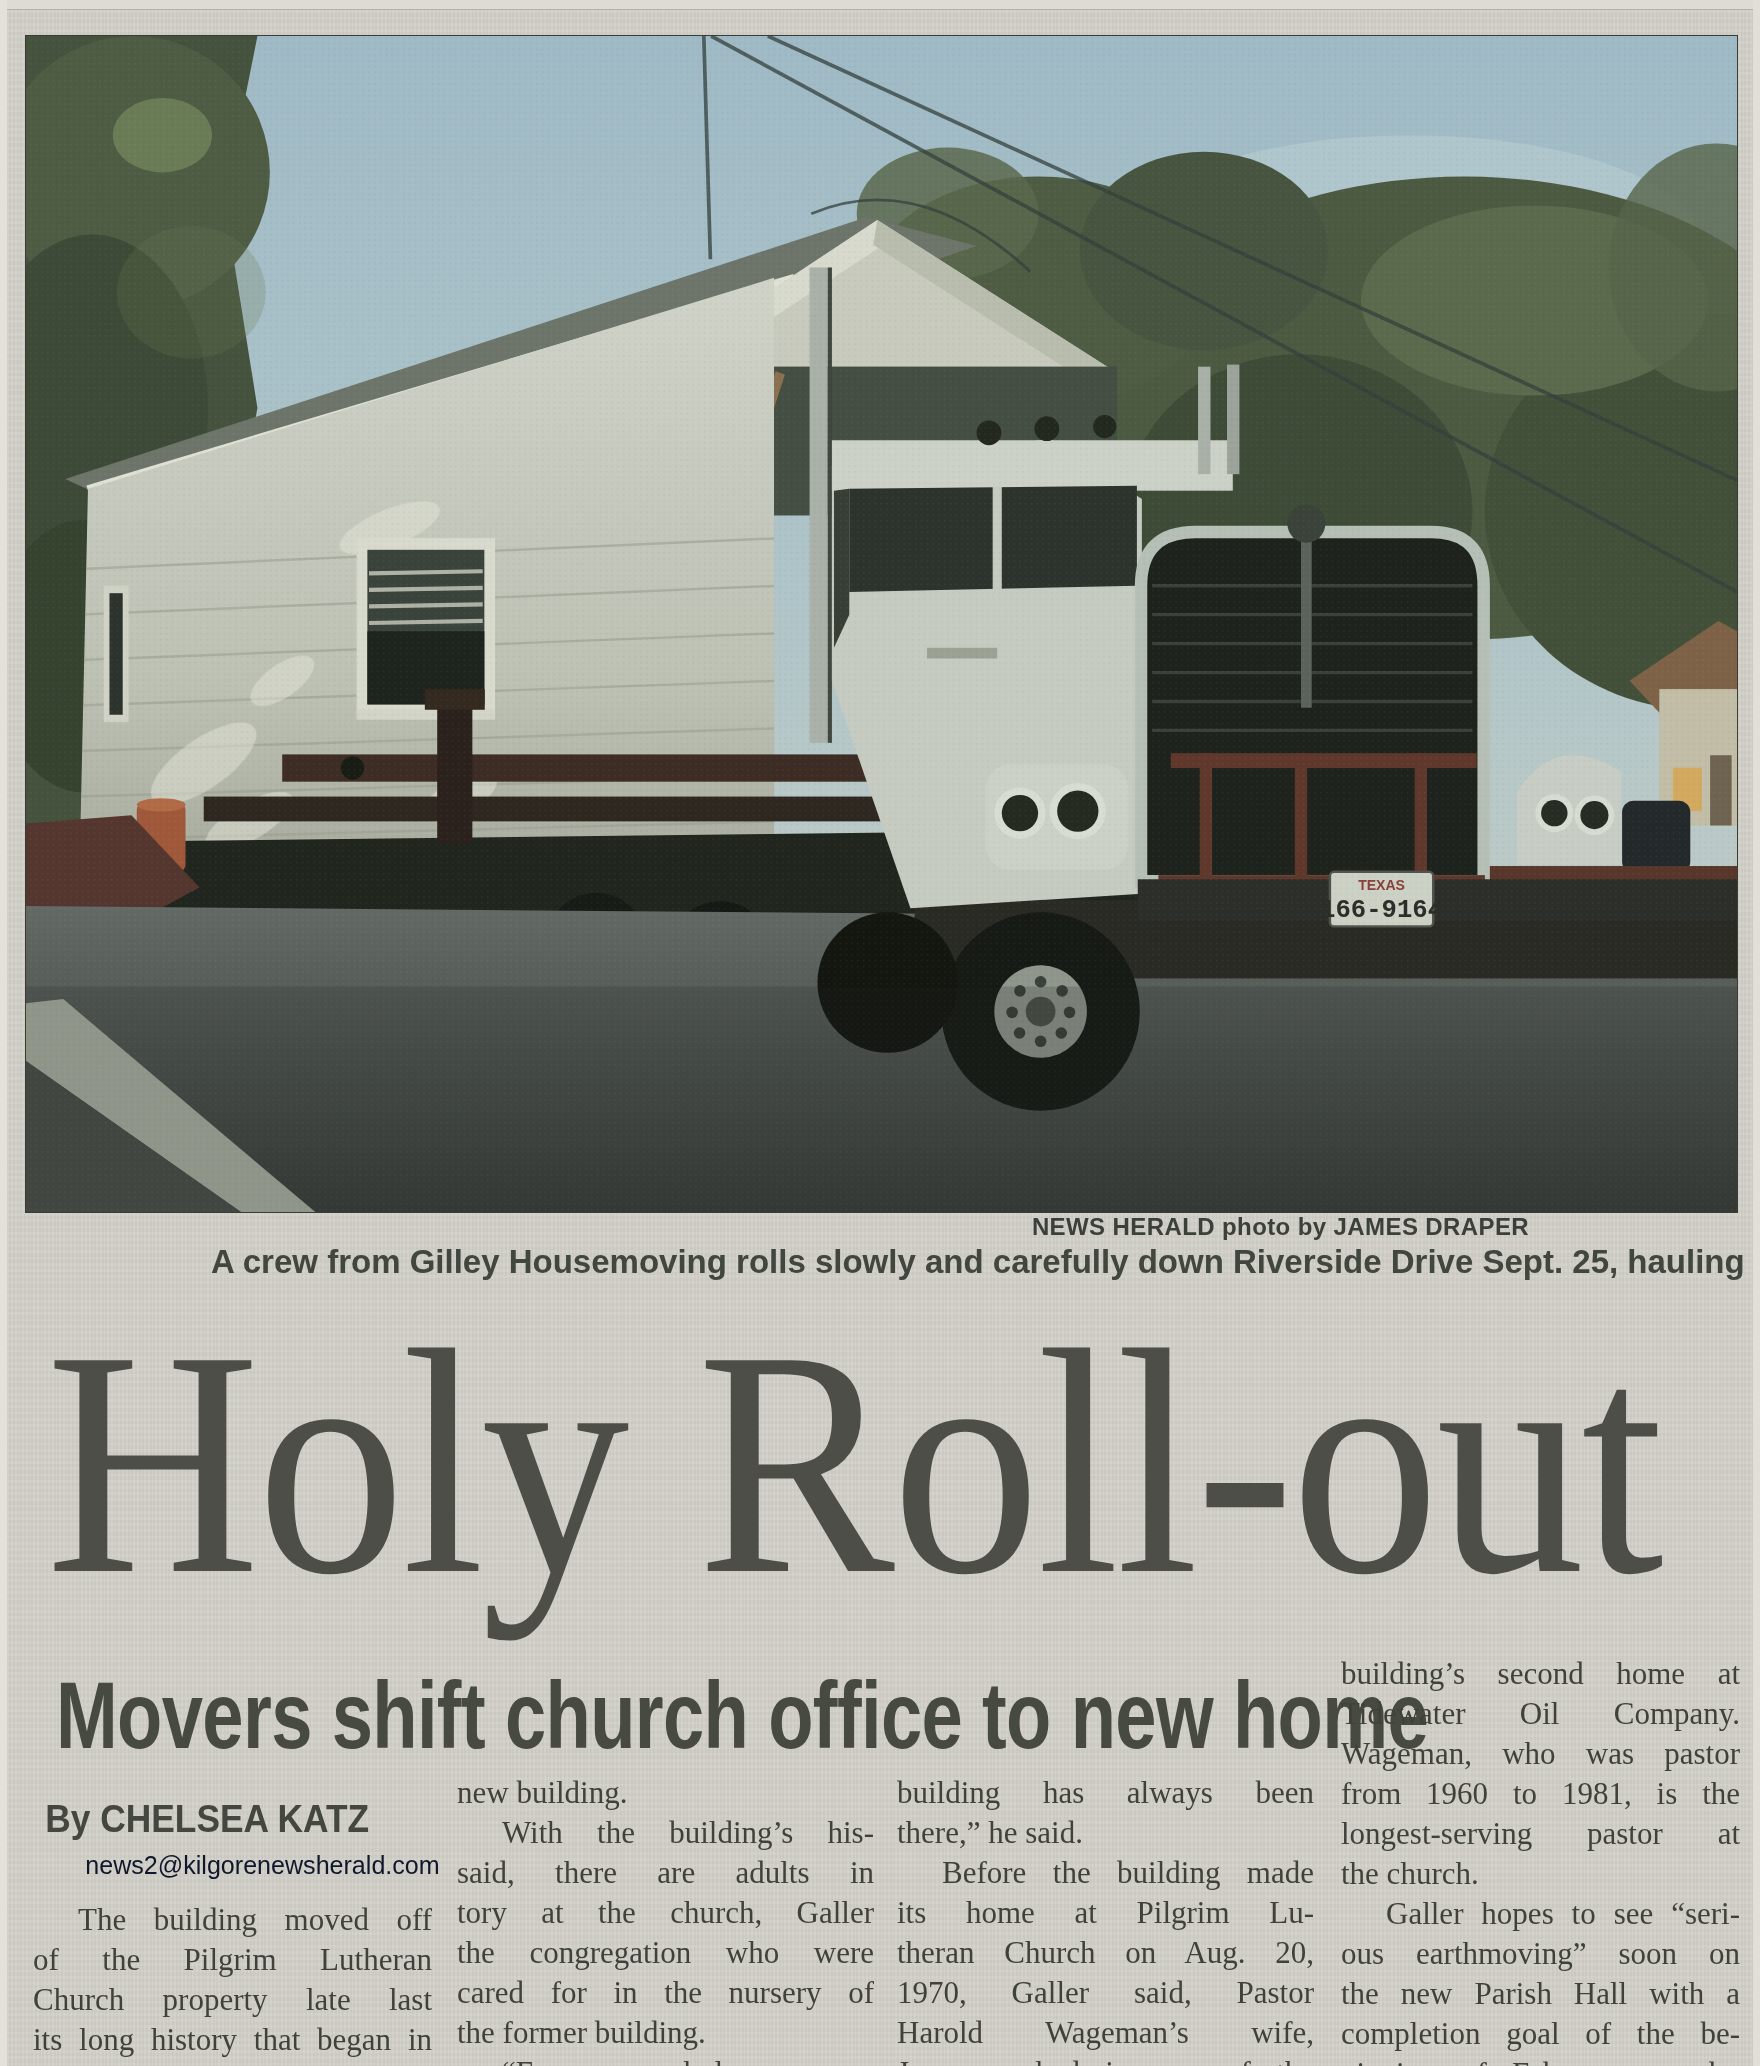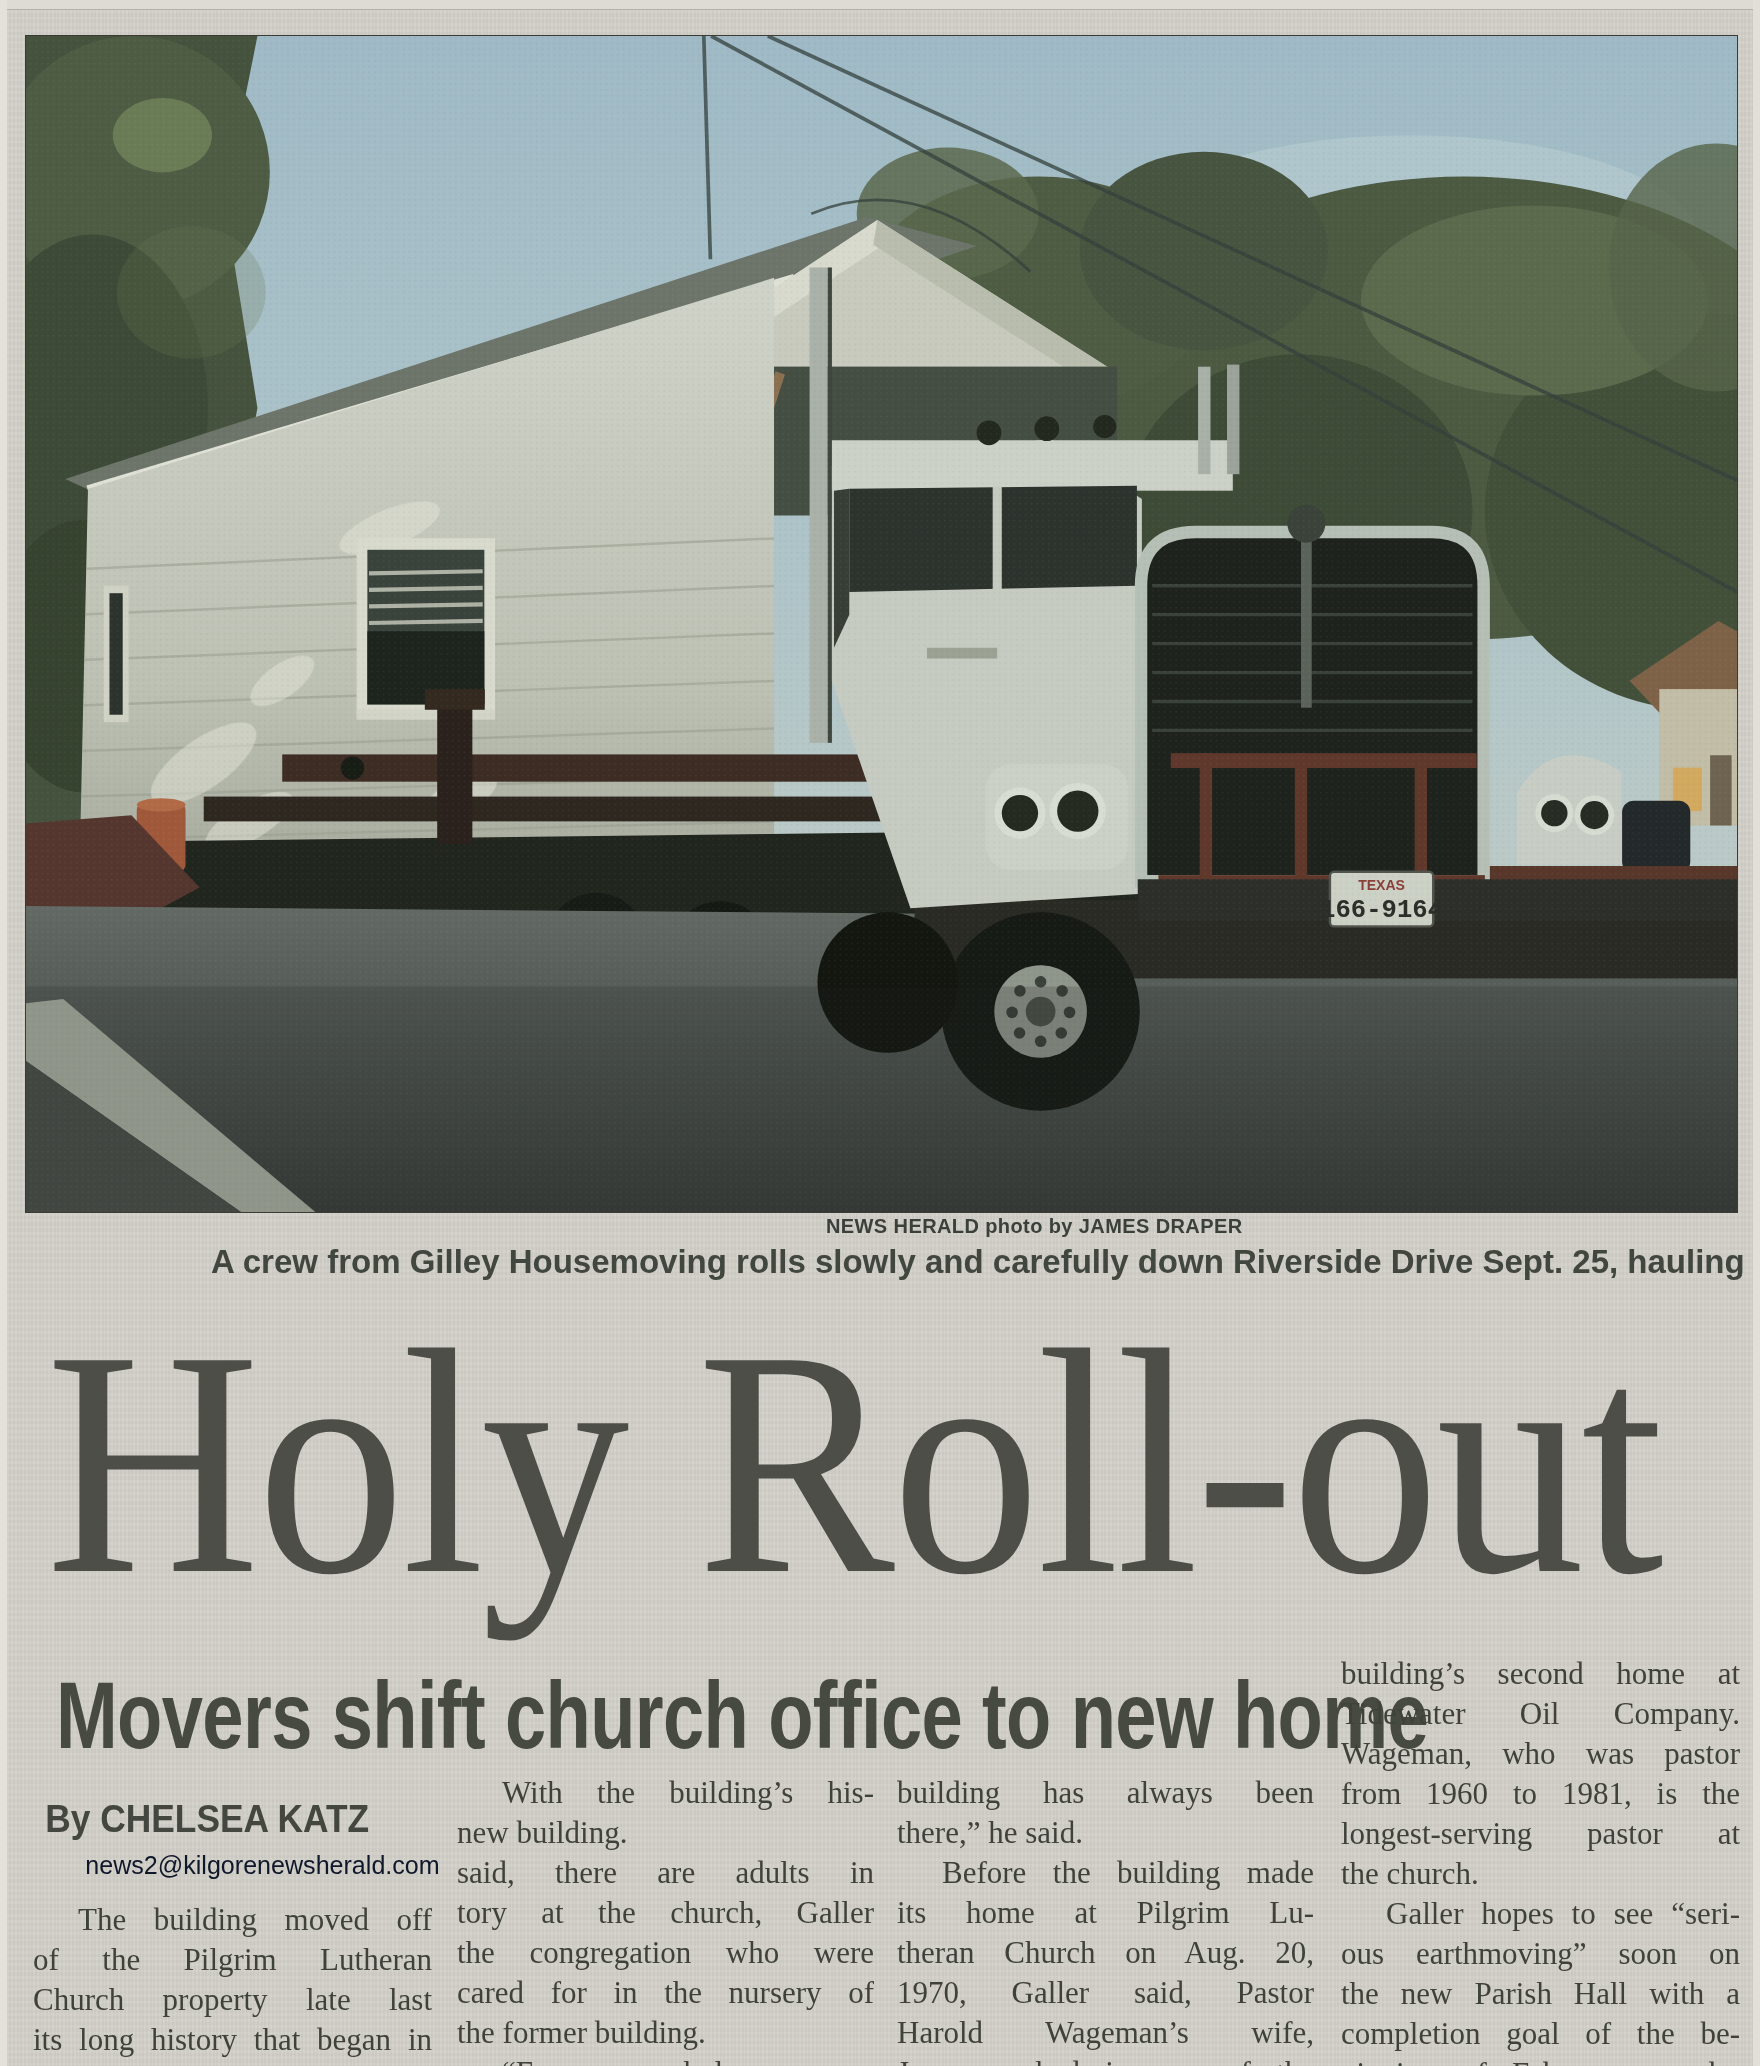--- a/index.html
+++ b/index.html
@@ -21,23 +21,23 @@
   .edge-top{position:absolute;left:0;top:0;width:1760px;height:9px;background:#dedbd4;border-bottom:1.7px solid #b3b0a8;}
 
   .photo-frame{
     position:absolute;left:25px;top:35px;width:1711px;height:1176px;
     border:1.7px solid #3c3c35;box-sizing:content-box;background:#aebfc2;
   }
   .photo-frame svg{display:block;width:100%;height:100%;}
 
   .credit{
     position:absolute;left:826px;top:1214px;width:909px;
-    text-align:left;
+    text-align:center;
     font-family:"Liberation Sans", sans-serif;font-weight:bold;
-    font-size:20px;line-height:25px;color:#3c403b;letter-spacing:0.4px;
+    font-size:24px;line-height:25px;color:#3c403b;letter-spacing:0.4px;
   }
   .caption{
     position:absolute;left:15.7px;top:1242px;width:1729px;
     font-family:"Liberation Sans", sans-serif;font-weight:bold;
     font-size:33px;line-height:40px;color:#41463f;text-align:right;
   }
   .headline{
     position:absolute;left:46px;top:1302px;width:1711px;height:326px;
     font-size:322px;line-height:1;color:#4d4e48;
     white-space:nowrap;
@@ -332,22 +332,22 @@
   <span class="squeeze">news2@kilgorenewsherald.com</span>
 </div>
 
 <div class="col col-1">
     <div class="bline ind">The building moved off</div>
     <div class="bline">of the Pilgrim Lutheran</div>
     <div class="bline">Church property late last</div>
     <div class="bline">its long history that began in</div>
   </div>
 <div class="col col-2">
+    <div class="bline plast">new building.</div>
     <div class="bline ind">With the building’s his-</div>
-    <div class="bline plast">new building.</div>
     <div class="bline">said, there are adults in</div>
     <div class="bline">tory at the church, Galler</div>
     <div class="bline">the congregation who were</div>
     <div class="bline">cared for in the nursery of</div>
     <div class="bline plast">the former building.</div>
     <div class="bline ind">“For a whole genera-</div>
   </div>
 <div class="col col-3">
     <div class="bline">building has always been</div>
     <div class="bline plast">there,” he said.</div>

